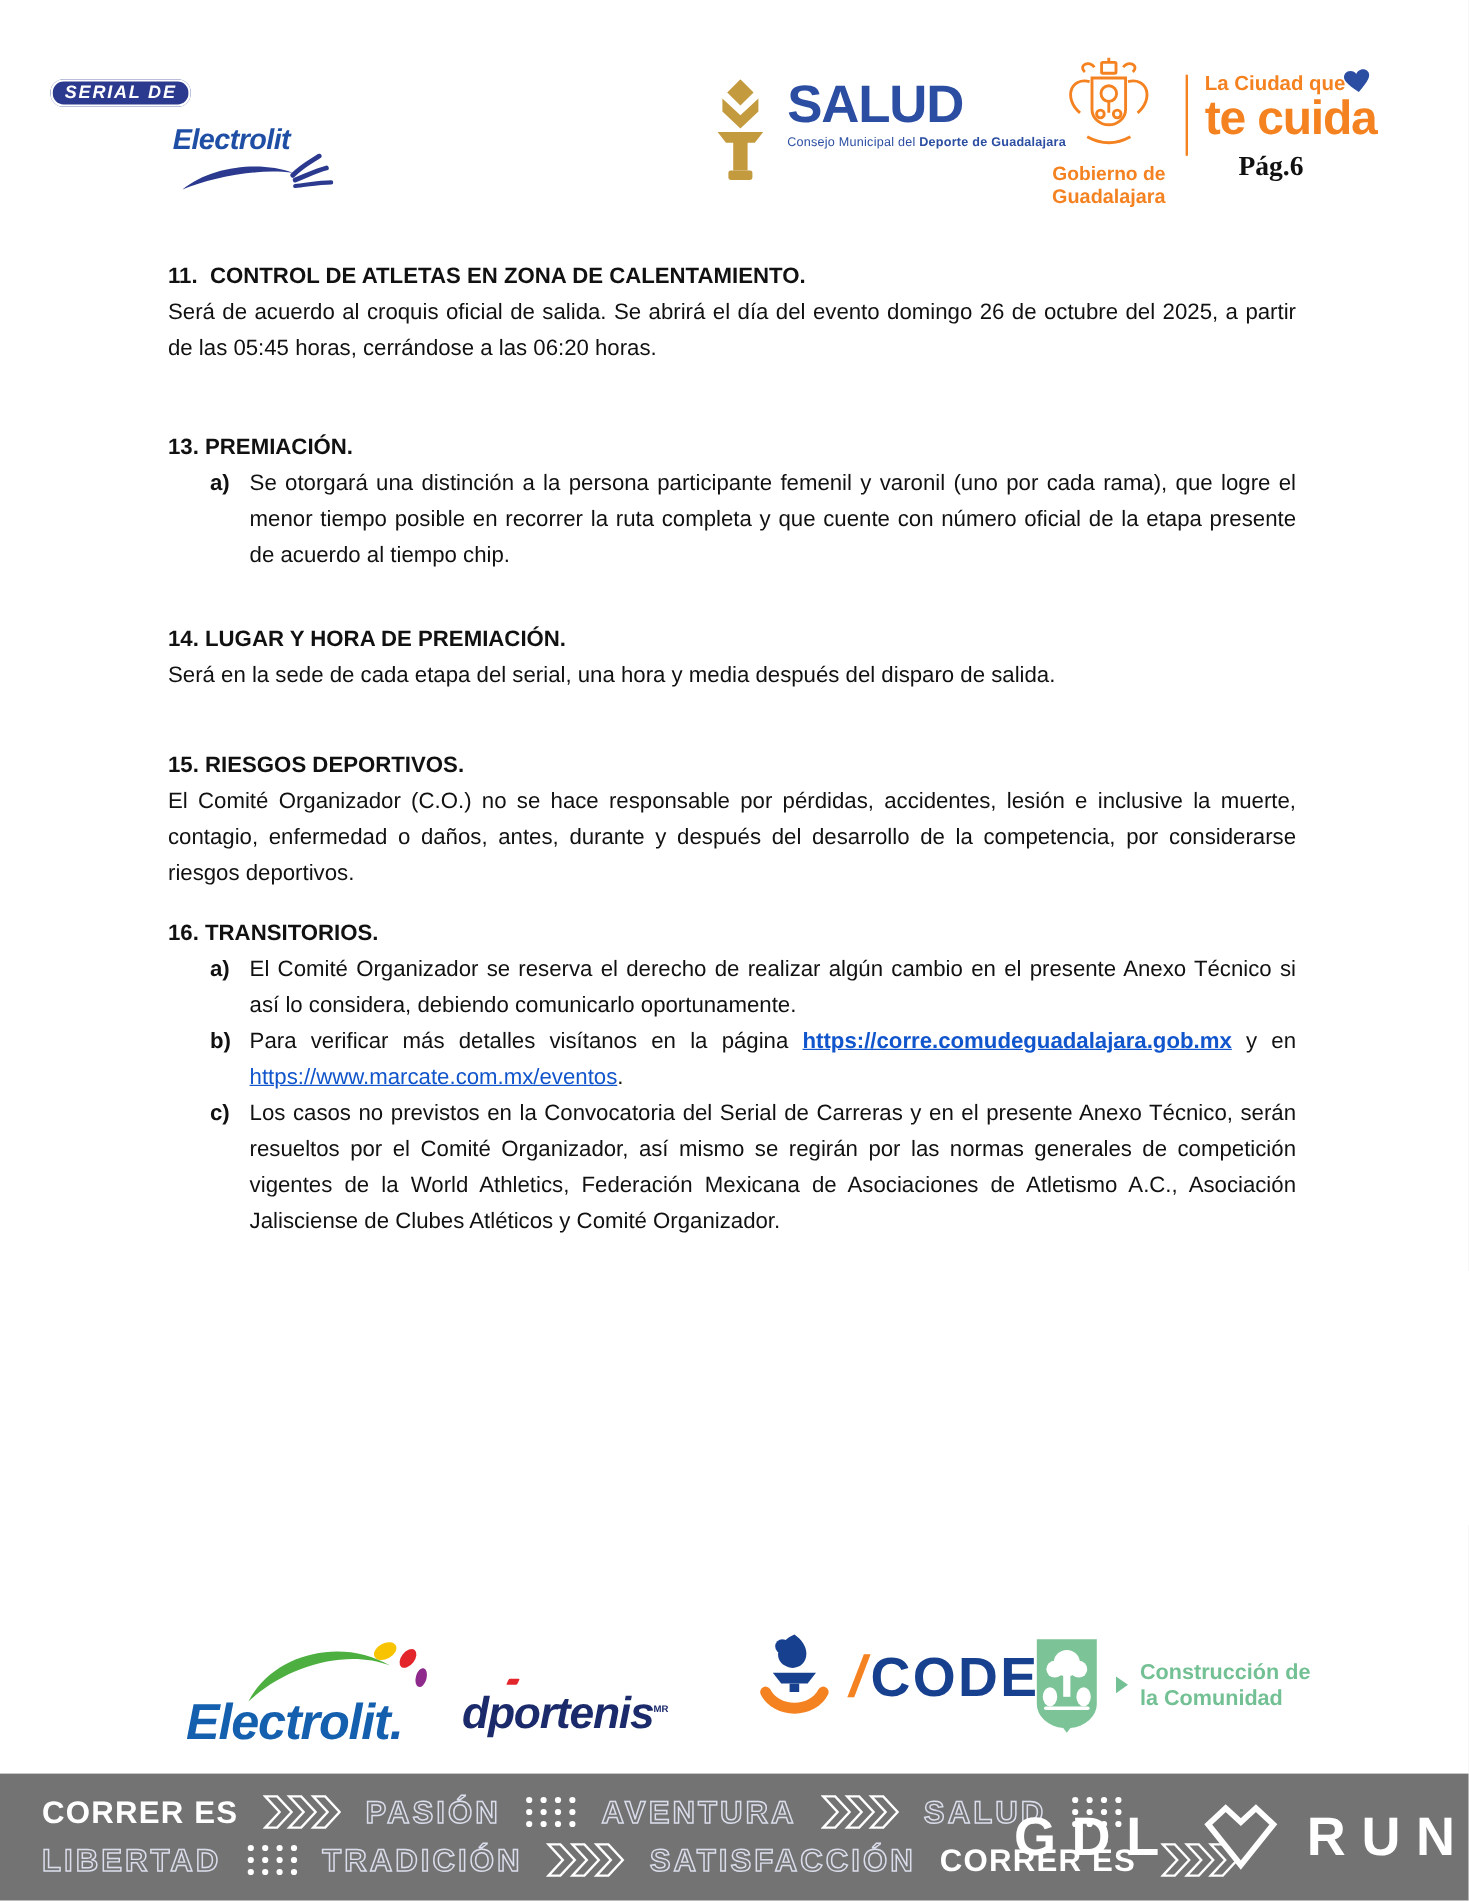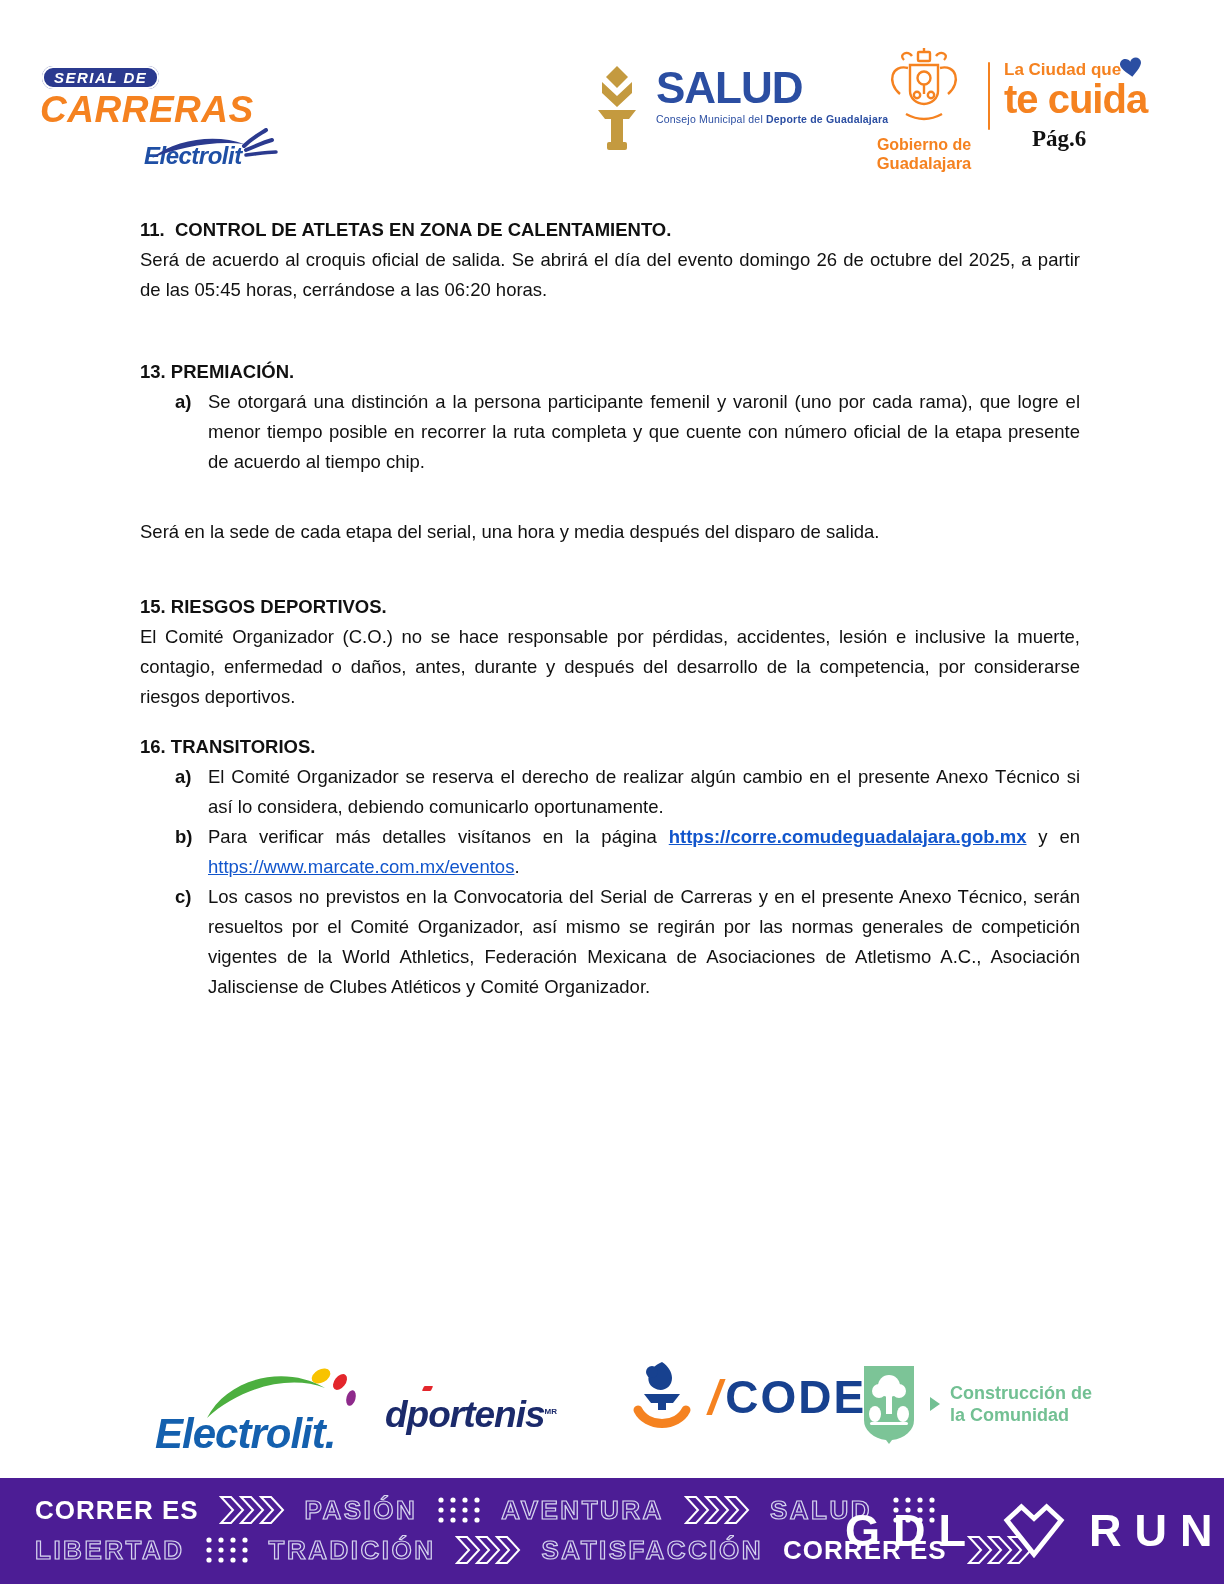--- a/index.html
+++ b/index.html
@@ -40,50 +40,49 @@
   .li-text{flex:1;text-align:justify;}
   a.doclink{color:#1155cc;text-decoration:underline;cursor:pointer;}
   a.doclink.bold{font-weight:700;}
   .closing{margin-top:48px;text-align:center;}
   .closing .c1{font-weight:700;}
   .closing .c3{font-weight:700;margin-top:12px;}
   
   .sponsors{position:absolute;top:1352px;left:0;width:1224px;height:120px;}
   .sp-electrolit{position:absolute;left:155px;top:8px;}
   .sp-electrolit .txt{color:#1460ae;font-weight:800;font-style:italic;font-size:42px;letter-spacing:-1px;margin-top:-16px;}
-  .sp-dportenis{position:absolute;left:385px;top:42px;color:#1b2a6b;font-weight:800;font-style:italic;font-size:37px;letter-spacing:-1px;}
+  .sp-dportenis{position:absolute;left:385px;top:55px;color:#1b2a6b;font-weight:800;font-style:italic;font-size:37px;letter-spacing:-1px;}
   .dp-accent{position:absolute;left:38px;top:-8px;width:9px;height:5px;background:#e3262c;transform:skewX(-25deg);border-radius:1px;}
   .dp-mr{font-size:8px;font-weight:700;vertical-align:super;font-style:normal;letter-spacing:0;}
   .sp-code{position:absolute;left:628px;top:8px;display:flex;align-items:center;}
   .code-slash{color:#f58220;font-weight:700;font-size:48px;font-style:italic;margin:0 4px 0 8px;}
   .code-txt{color:#17418f;font-weight:800;font-size:46px;letter-spacing:2px;}
   .sp-comunidad{position:absolute;left:860px;top:10px;display:flex;align-items:center;}
   .com-arrow{width:0;height:0;border-left:10px solid #72c093;border-top:7px solid transparent;border-bottom:7px solid transparent;margin:0 10px 0 12px;}
   .com-text{color:#72c093;font-weight:700;font-size:18px;line-height:1.25;}
   
-  .bar{position:absolute;left:0;top:1478px;width:1224px;height:106px;background:#4c1d95;}
+  .bar{position:absolute;left:0;top:1478px;width:1224px;height:106px;background:#737373;}
   .bar-left{position:absolute;left:35px;top:12px;width:790px;}
   .bar-row{display:flex;align-items:center;gap:20px;height:40px;}
   .w-solid{color:#fff;font-weight:800;font-size:26px;letter-spacing:1px;white-space:nowrap;}
   .w-outline{font-weight:800;font-size:26px;letter-spacing:2.5px;white-space:nowrap;color:rgba(255,255,255,.92);
     -webkit-text-fill-color:transparent;-webkit-text-stroke:1.2px rgba(229,233,248,.9);}
   .gdl-run{position:absolute;left:845px;top:0;height:106px;display:flex;align-items:center;gap:24px;}
   .gdl-word{color:#fff;font-weight:800;font-size:45px;letter-spacing:13px;}
   .icon{display:inline-block;line-height:0;}
 </style>
 </head>
 <body>
 
 <div class="page">
 
   <div class="hdr">
 
     <div class="logo-serial">
       <span class="serial-pill">SERIAL DE</span>
-      <div class="carreras">CARRERAS</div>
       <span class="icon swoosh">
         <svg width="130" height="46" viewBox="0 0 130 46">
           <path d="M4 30 C28 10 70 6 96 16 C66 12 28 20 4 30 Z" fill="#2b3a8f"></path>
           <path d="M96 18 C104 10 112 6 118 2" stroke="#2b3a8f" stroke-width="4" fill="none" stroke-linecap="round"></path>
           <path d="M98 22 C108 18 116 14 124 12" stroke="#2b3a8f" stroke-width="4" fill="none" stroke-linecap="round"></path>
           <path d="M98 27 C108 26 118 24 128 24" stroke="#2b3a8f" stroke-width="3.5" fill="none" stroke-linecap="round"></path>
         </svg>
       </span>
       <div class="electro-small">Electrolit</div>
     </div>
@@ -149,20 +148,21 @@
 
     <section class="m13">
       <div class="sec-heading">13. PREMIACIÓN.</div>
       <div class="li">
         <span class="li-label">a)</span>
         <div class="li-text">Se otorgará una distinción a la persona participante femenil y varonil (uno por cada rama), que logre el menor tiempo posible en recorrer la ruta completa y que cuente con número oficial de la etapa presente de acuerdo al tiempo chip.</div>
       </div>
     </section>
 
     <section class="m14">
+      <div class="sec-heading">14. LUGAR Y HORA DE PREMIACIÓN.</div>
       <div class="sec-body">Será en la sede de cada etapa del serial, una hora y media después del disparo de salida.</div>
     </section>
 
     <section class="m15">
       <div class="sec-heading">15. RIESGOS DEPORTIVOS.</div>
       <div class="sec-body">El Comité Organizador (C.O.) no se hace responsable por pérdidas, accidentes, lesión e inclusive la muerte, contagio, enfermedad o daños, antes, durante y después del desarrollo de la competencia, por considerarse riesgos deportivos.</div>
     </section>
 
     <section class="m16">
       <div class="sec-heading">16. TRANSITORIOS.</div>

